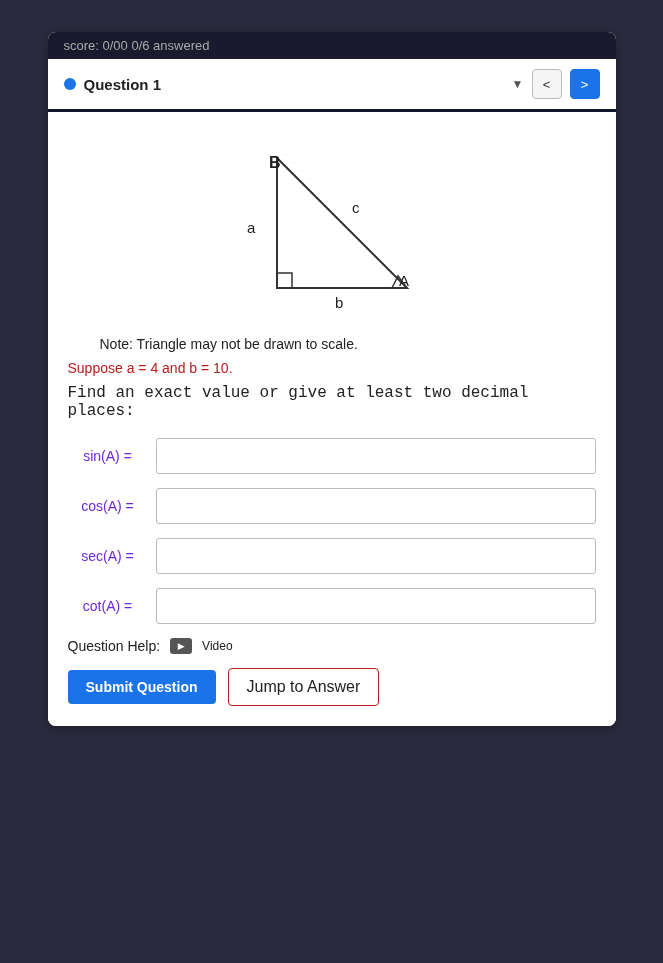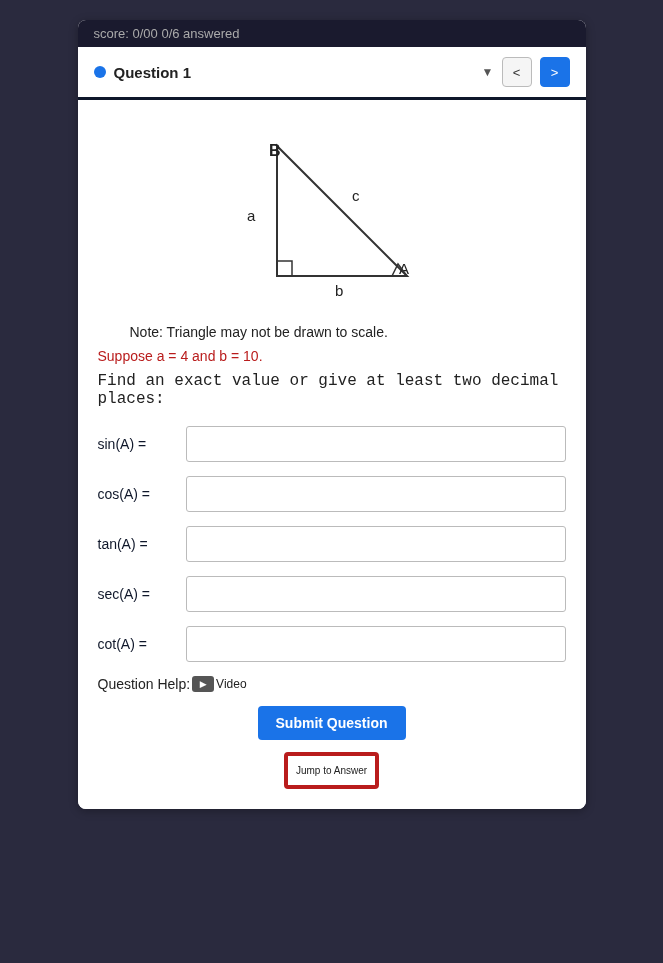--- a/index.html
+++ b/index.html
@@ -7,24 +7,24 @@
       background: #2a2a3e;
       font-family: Arial, sans-serif;
       width: 663px;
       min-height: 963px;
       display: flex;
       justify-content: center;
       align-items: flex-start;
       padding-top: 0;
     }
     .main-container {
-      width: 508px;
+      width: 568px;
       background: #ffffff;
       border-radius: 8px;
-      margin: 20px auto;
+      margin: 32px auto;
       padding: 0;
       box-shadow: 0 2px 10px rgba(0,0,0,0.3);
     }
     .score-bar {
       background: #1a1a2e;
       color: #aaa;
       font-size: 13px;
       padding: 6px 16px;
       border-radius: 8px 8px 0 0;
       display: flex;
@@ -107,79 +107,79 @@
       font-family: Liberation Mono, monospace;
     }
     .input-row {
       display: flex;
       align-items: center;
       margin-bottom: 14px;
       gap: 8px;
     }
     .input-label {
       font-size: 14px;
-      color: #0f172a;
+      color: #6d28d9;
       min-width: 80px;
+      text-align: center;
     }
     .answer-input {
       flex: 1;
       height: 36px;
       border: 1px solid #bbb;
       border-radius: 3px;
       padding: 4px 8px;
       font-size: 14px;
       background: #fff;
       outline: none;
     }
     .question-help {
       font-size: 14px;
       color: #222;
       margin-bottom: 14px;
       display: flex;
       align-items: center;
-      gap: 2px;
+      gap: 10px;
     }
     .video-icon {
       display: inline-flex;
       align-items: center;
       justify-content: center;
       width: 22px;
       height: 16px;
       background: #555;
       border-radius: 3px;
       color: white;
       font-size: 9px;
     }
     .video-link {
       color: #222;
       font-size: 12px;
     }
     .buttons-row {
       display: flex;
       gap: 12px;
       align-items: center;
-      flex-direction: column;
     }
     .submit-btn {
       background: #1a73e8;
       color: #fff;
       border: none;
       border-radius: 4px;
       padding: 9px 18px;
       font-size: 14px;
       font-weight: 600;
       cursor: pointer;
     }
     .jump-btn {
       background: #fff;
       color: #222;
-      border: 4px solid #b91c1c;
+      border: 1px solid #b91c1c;
       border-radius: 4px;
-      padding: 9px 8px;
-      font-size: 10px;
+      padding: 9px 18px;
+      font-size: 16px;
       cursor: pointer;
     }
   </style>
 </head>
 <body>
 
 <div class="main-container">
   <div class="score-bar">
     <span>score: 0/00   0/6 answered</span>
   </div>
@@ -222,24 +222,20 @@
 
     <div class="input-row">
       <label class="input-label">sin(A) =</label>
       <input class="answer-input" type="text" style="">
     </div>
     <div class="input-row">
       <label class="input-label">cos(A) =</label>
       <input class="answer-input" type="text" style="">
     </div>
     <div class="input-row">
-      <label class="input-label">tan(A) =</label>
-      <input class="answer-input" type="text" style="">
-    </div>
-    <div class="input-row">
       <label class="input-label">sec(A) =</label>
       <input class="answer-input" type="text" style="">
     </div>
     <div class="input-row">
       <label class="input-label">cot(A) =</label>
       <input class="answer-input" type="text" style="">
     </div>
 
     <div class="question-help">
       <span>Question Help:</span>

